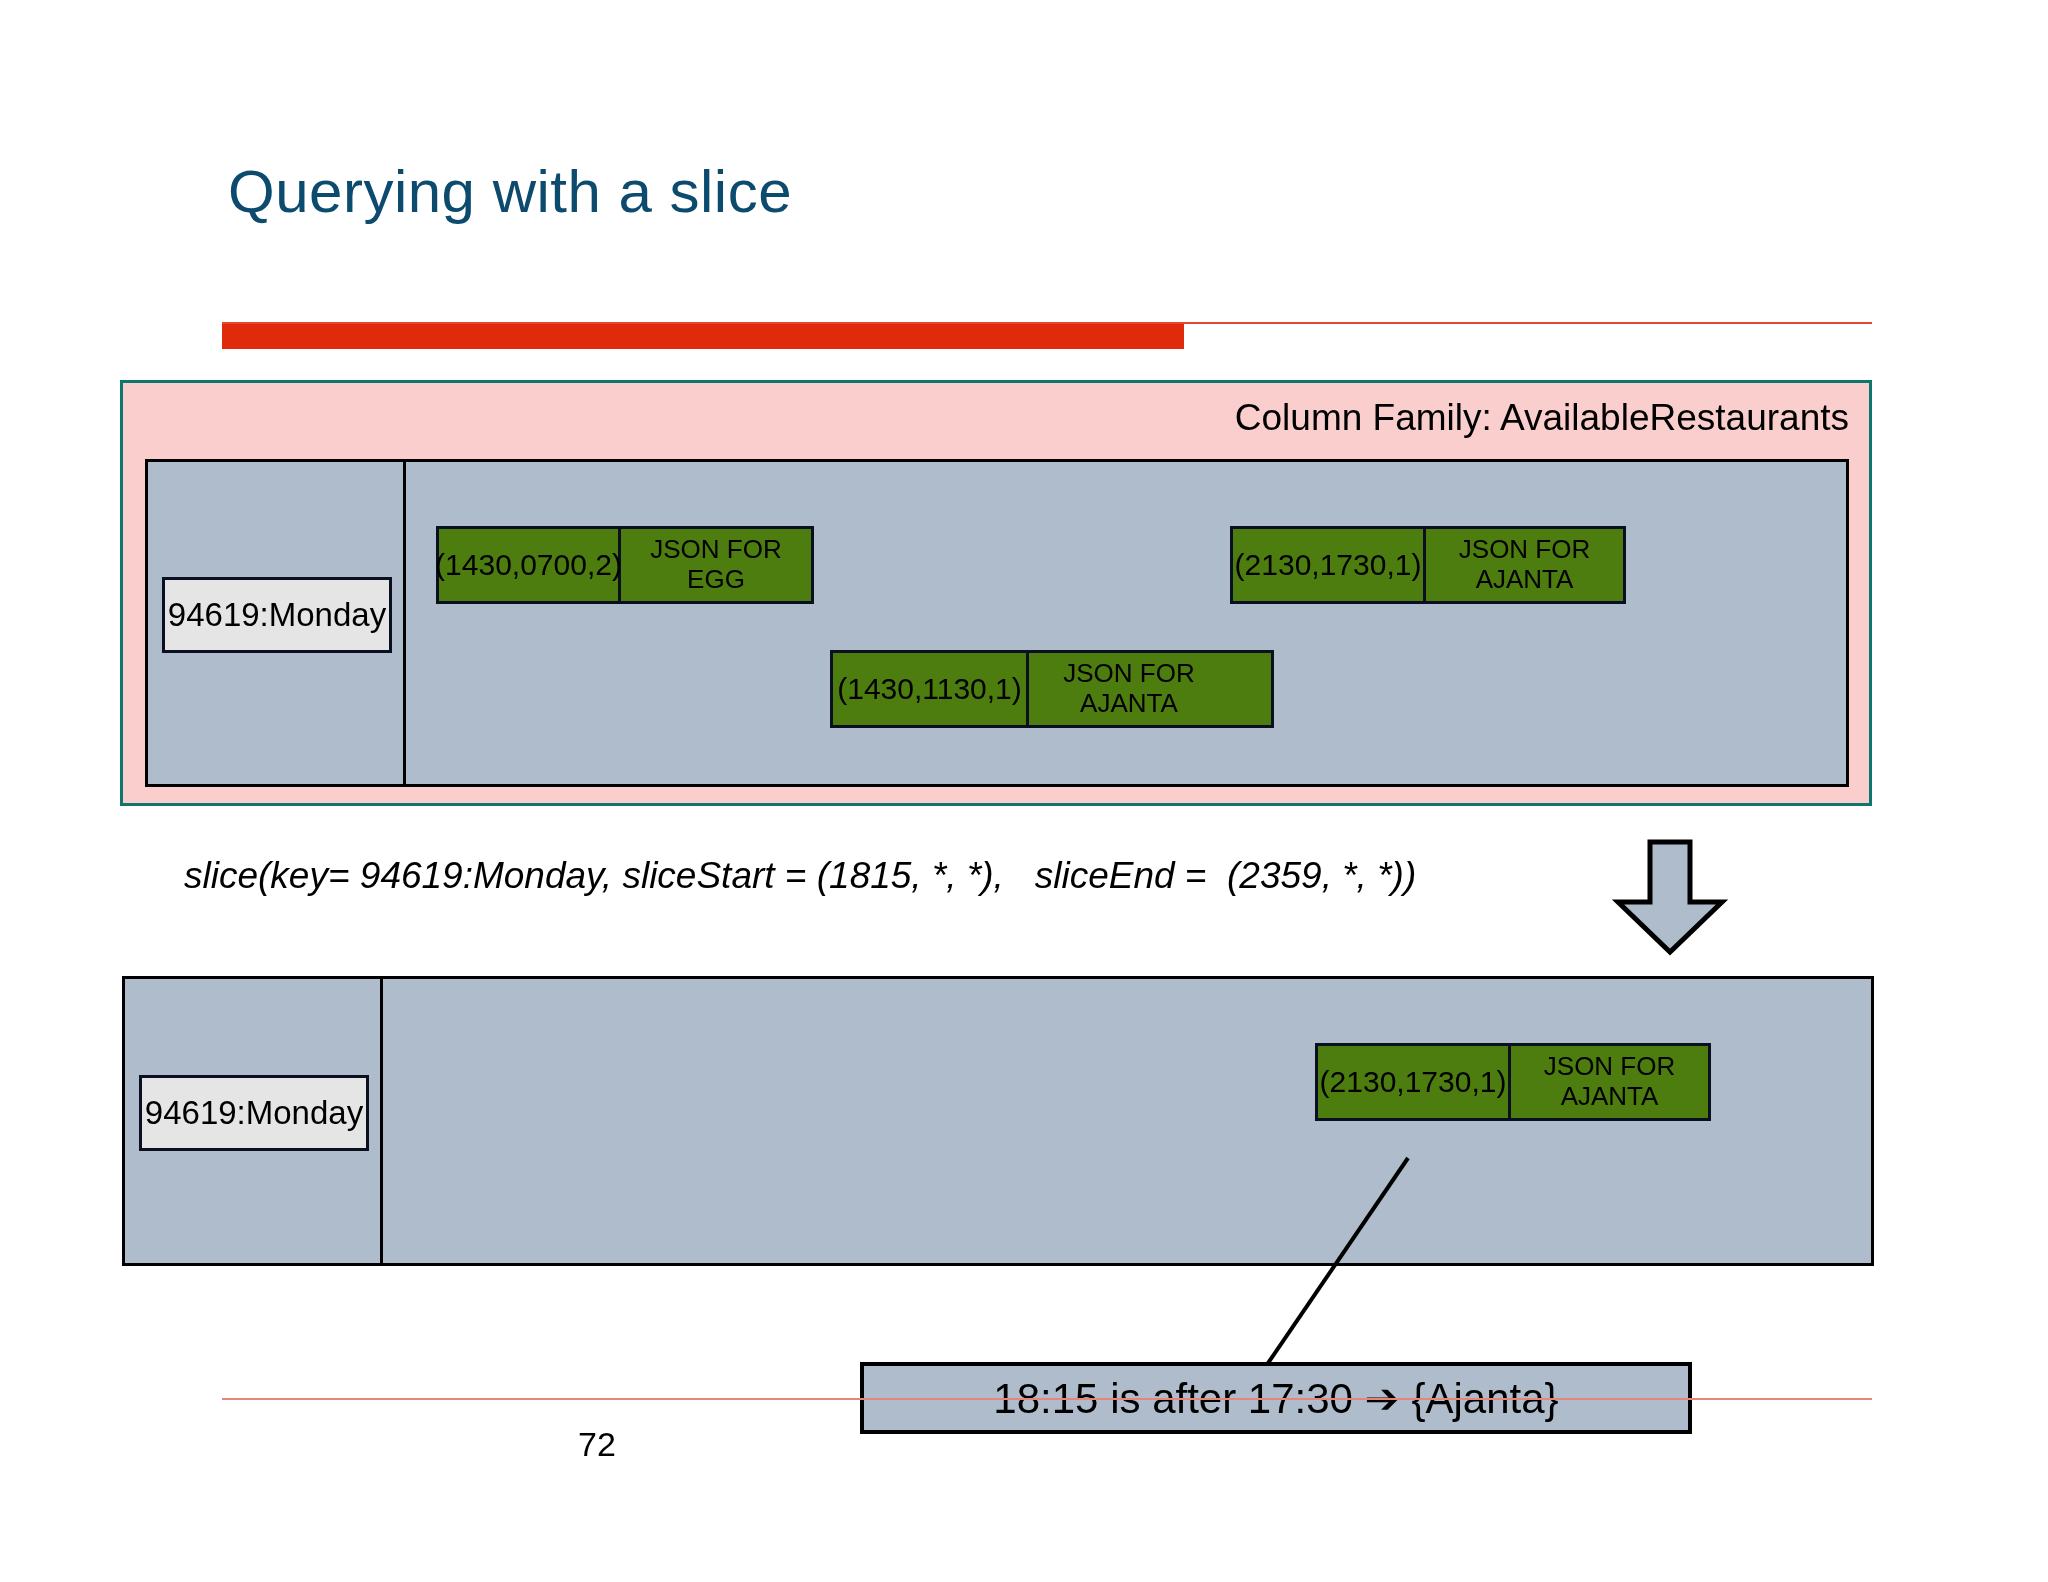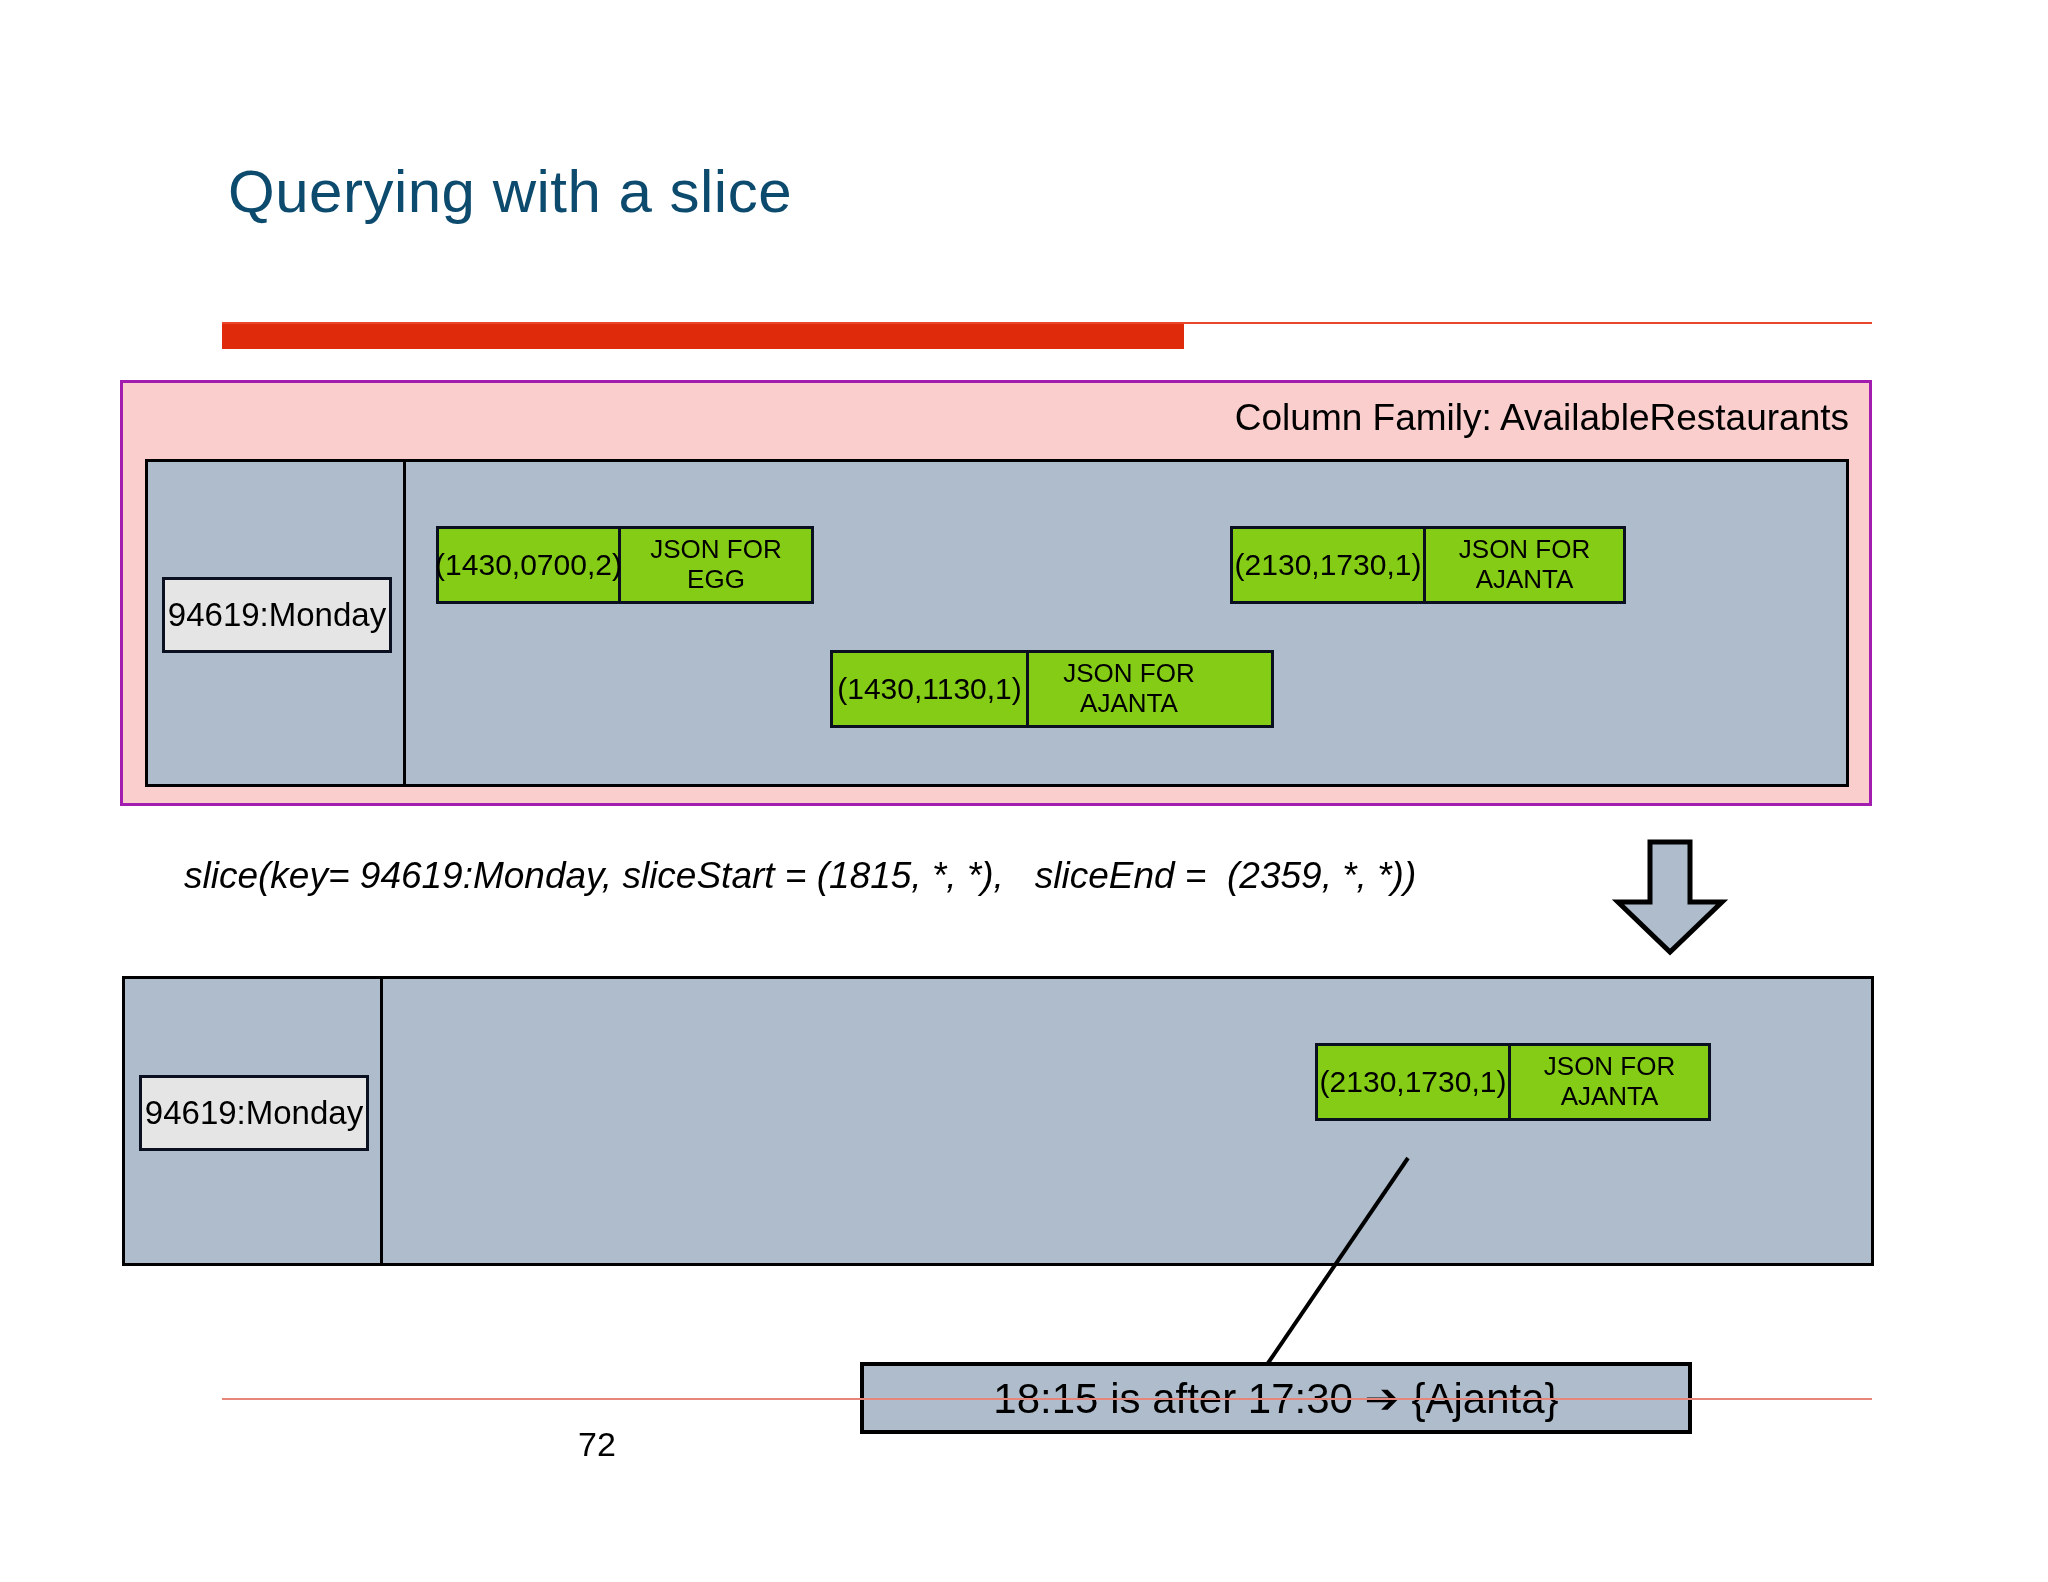--- a/index.html
+++ b/index.html
@@ -47,21 +47,21 @@
   }
 
   
   .cf-panel {
     position: absolute;
     left: 120px;
     top: 380px;
     width: 1752px;
     height: 426px;
     background: #FBCECE;
-    border: 3px solid #a21caf;
+    border: 3px solid #0f766e;
     box-sizing: border-box;
   }
   .cf-label {
     position: absolute;
     right: 20px;
     top: 14px;
     font-size: 37px;
     color: #000000;
     white-space: nowrap;
   }
@@ -110,21 +110,21 @@
     justify-content: center;
     font-size: 33px;
     color: #000000;
     white-space: nowrap;
   }
 
   
   .col-cell {
     position: absolute;
     display: flex;
-    background: #84cc16;
+    background: #4d7c0f;
     border: 3px solid #0A1020;
     box-sizing: border-box;
     height: 78px;
   }
   .col-cell .name-part {
     display: flex;
     align-items: center;
     justify-content: center;
     font-size: 30px;
     color: #000000;

